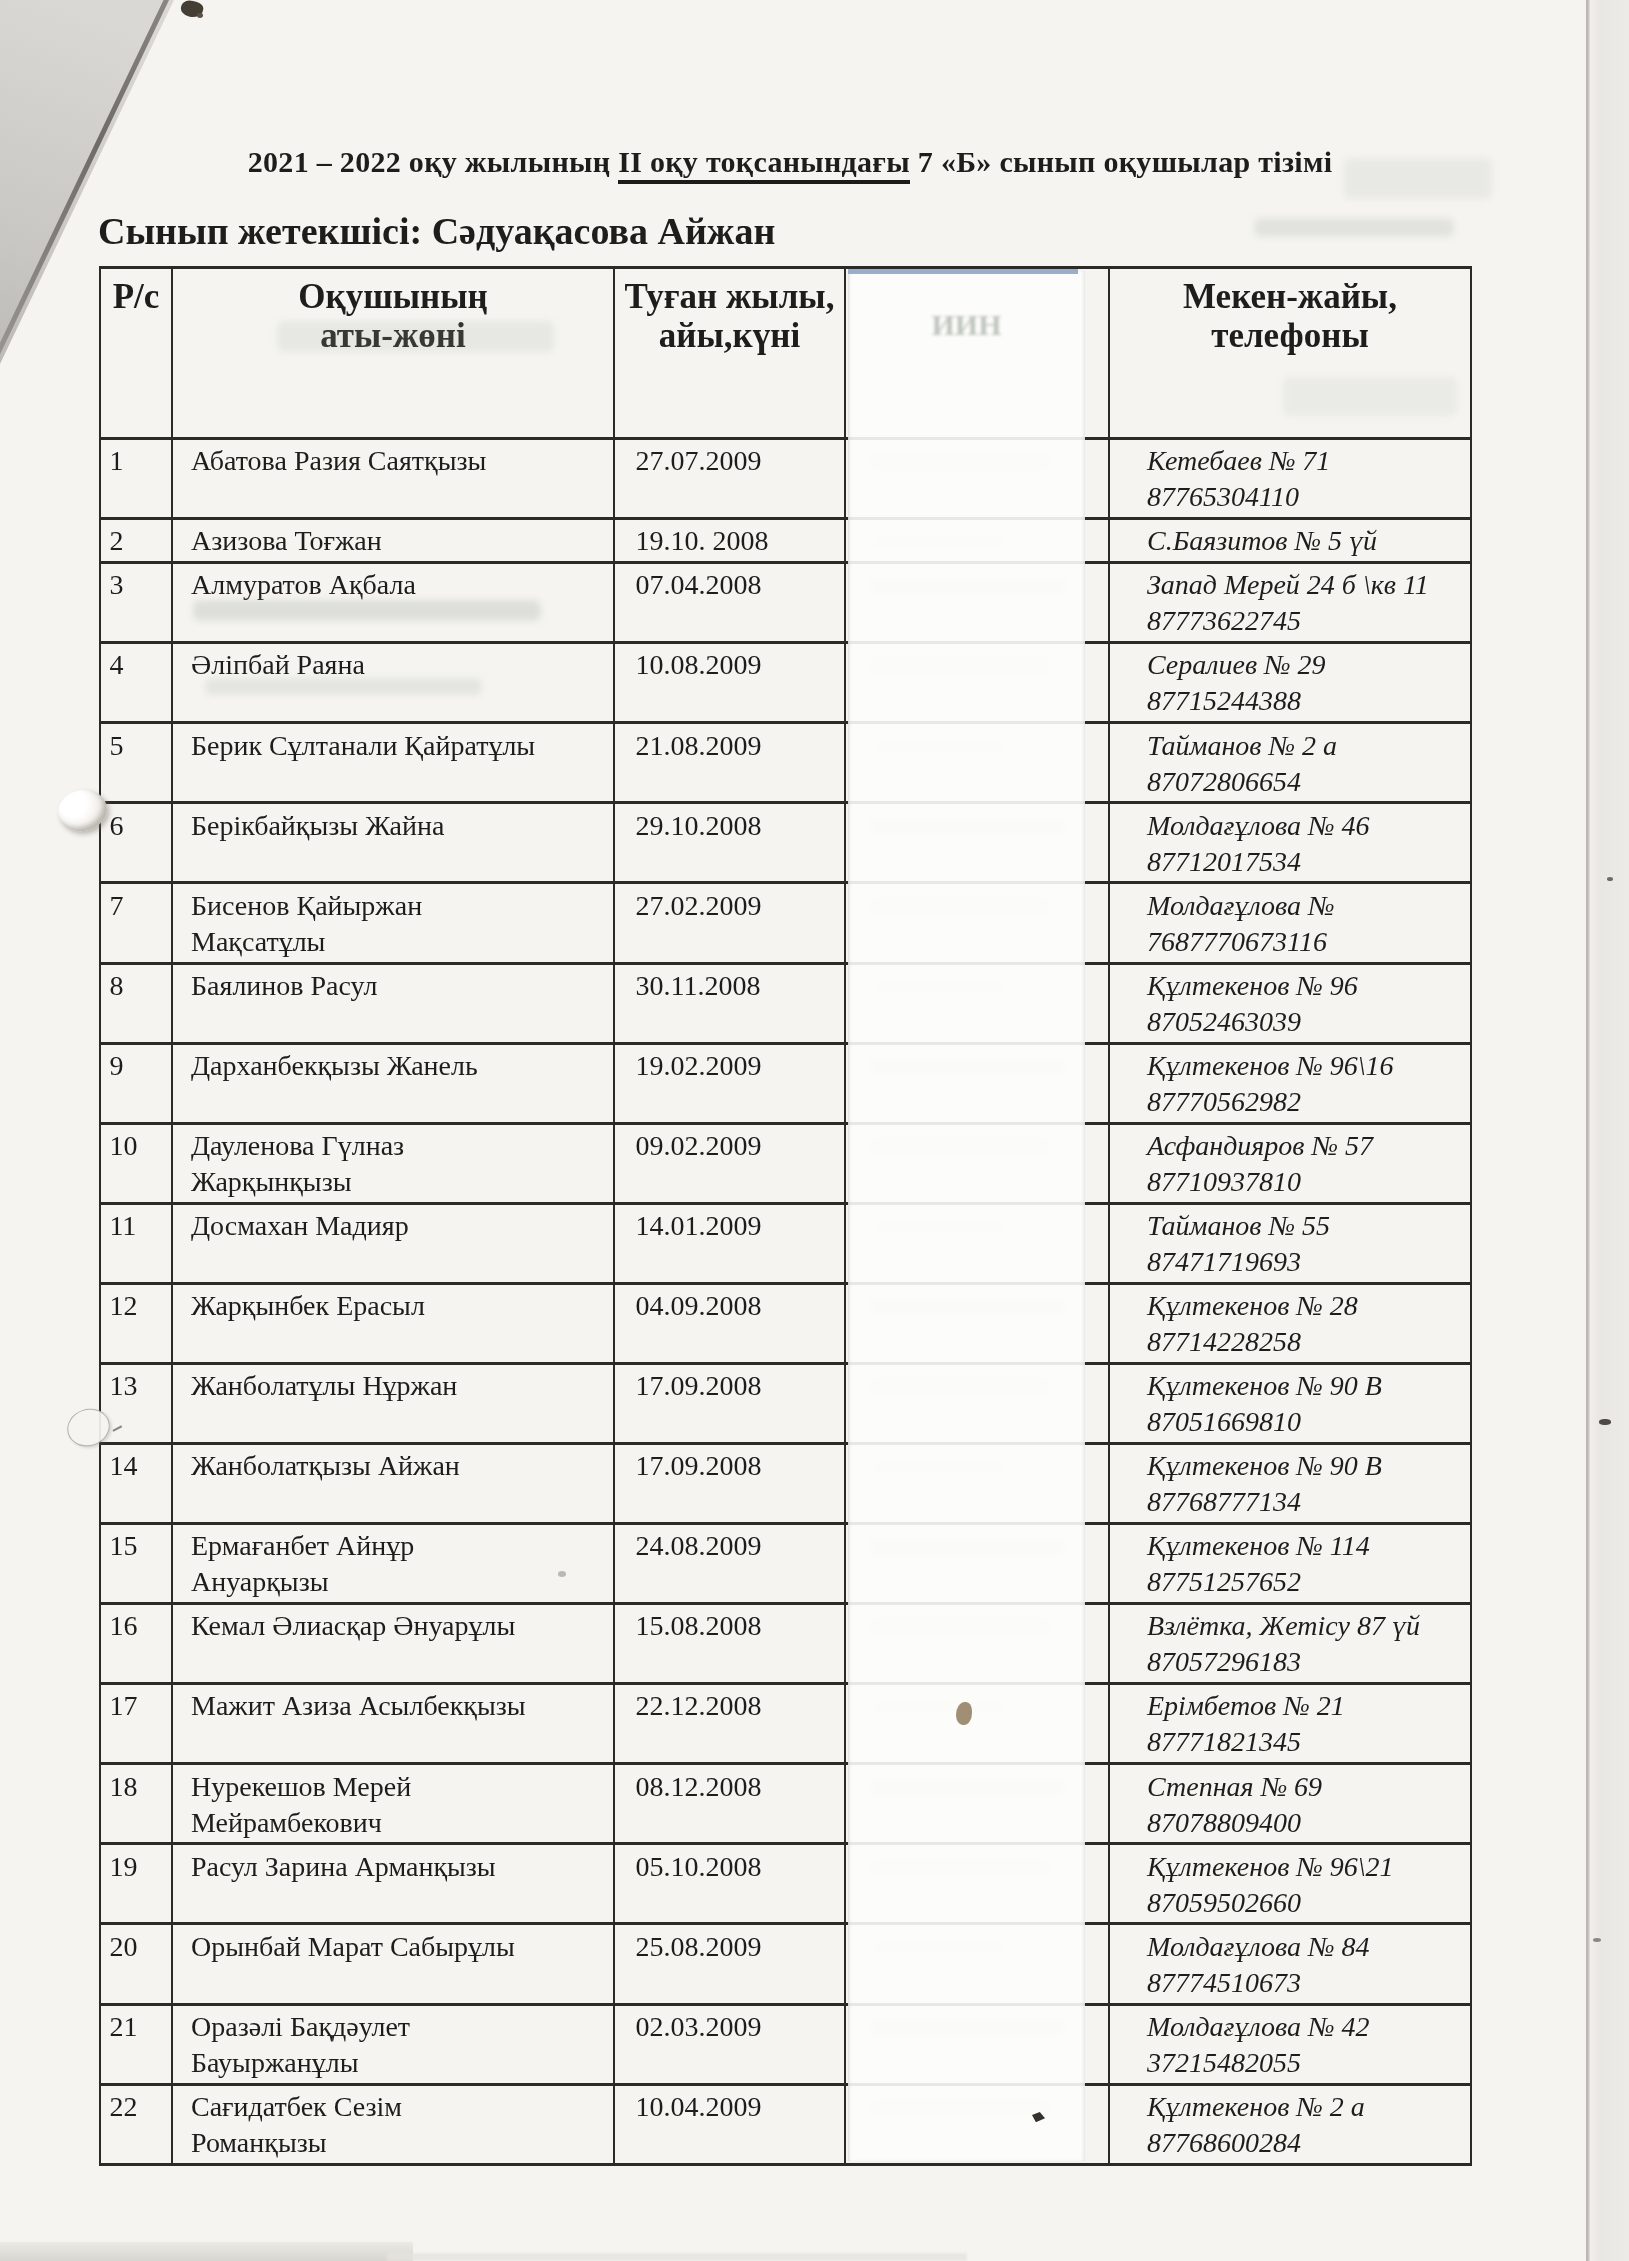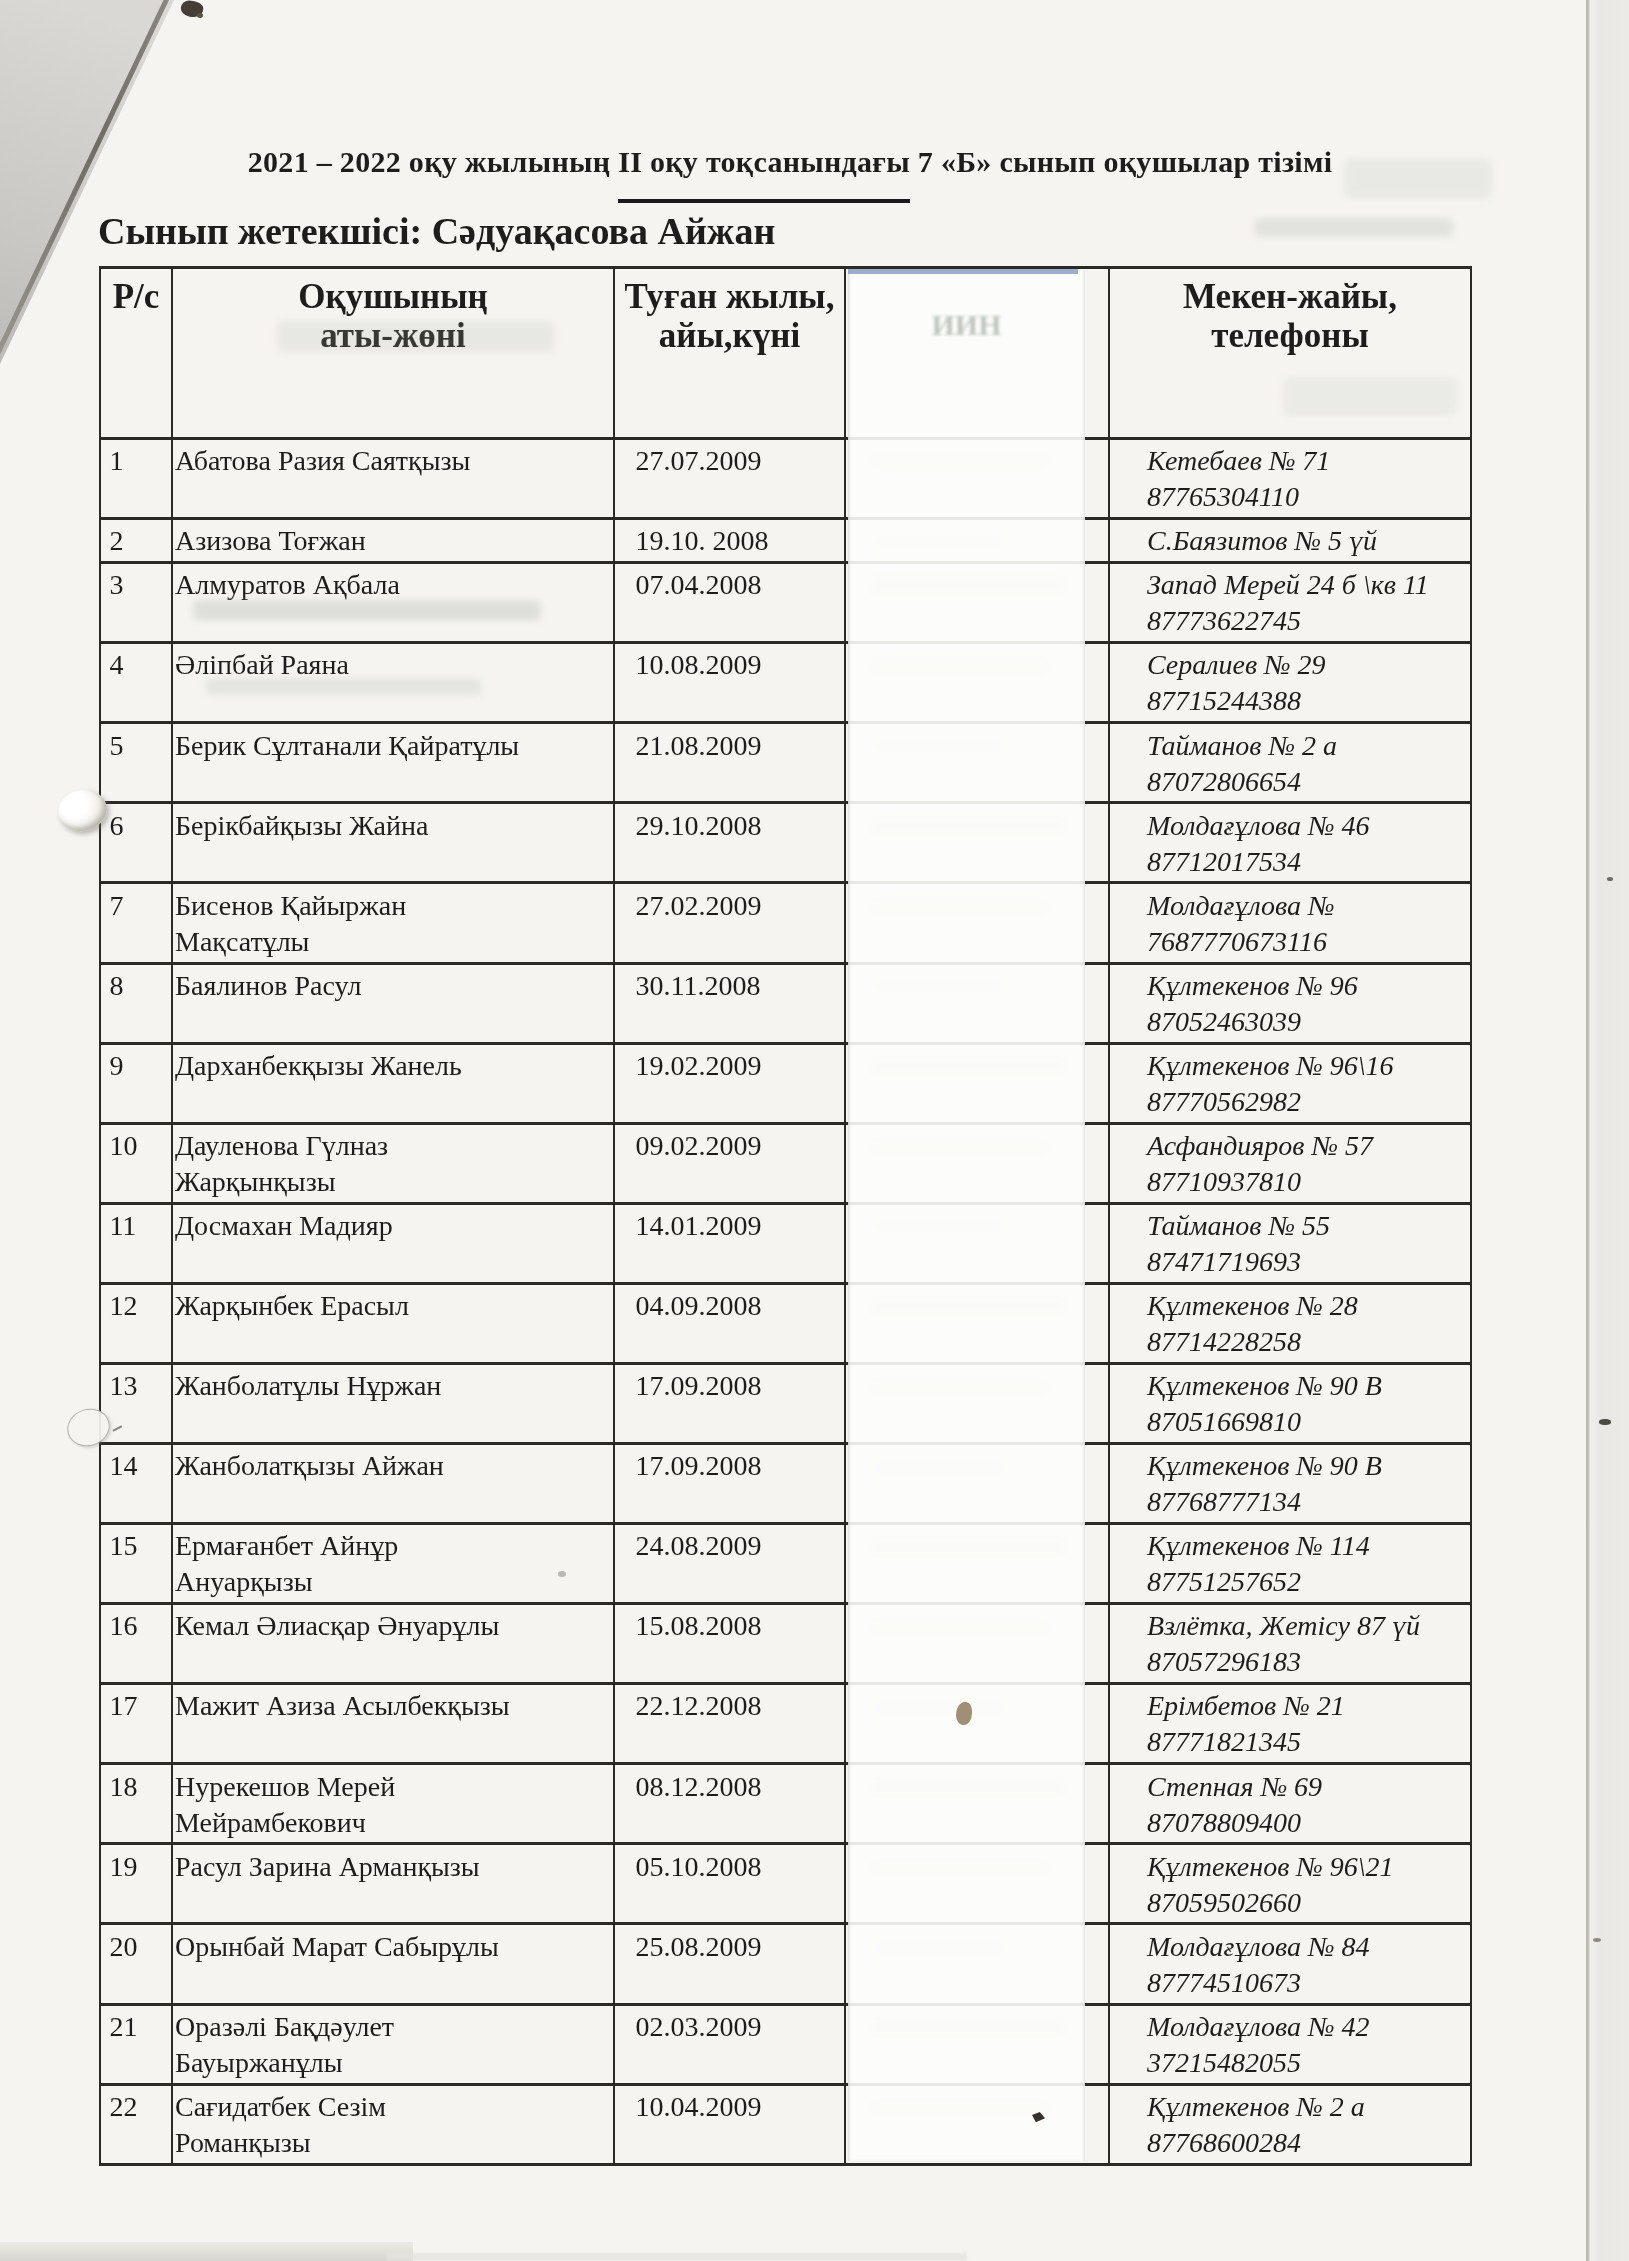--- a/index.html
+++ b/index.html
@@ -1,32 +1,32 @@
 <!DOCTYPE html>
 <html style="font-size:10.3px"><head>
 <meta charset="utf-8">
 <style>
   html,body{margin:0;padding:0;background:#e8e6e2;}
   .page{position:relative;width:1630px;height:2261px;background:#f5f4f1;overflow:hidden;
         font-family:"Liberation Serif","DejaVu Serif",serif;color:#1e1d1b;}
   
   .title{position:absolute;left:110px;top:145px;width:1360px;text-align:center;
          font-size:30px;font-weight:bold;letter-spacing:0.3px;white-space:nowrap;}
-  .title .ul{border-bottom:4.5px solid #1b1b1b;padding-bottom:21px;}
+  .title .ul{border-bottom:4.5px solid #1b1b1b;padding-bottom:2px;}
   .subtitle{position:absolute;left:98px;top:209px;font-size:38px;font-weight:bold;}
   
   .tablewrap{position:absolute;left:99px;top:266px;width:1371px;}
   table{border-collapse:collapse;table-layout:fixed;width:1371px;}
   th,td{border:2.6px solid #2c2a27;border-top-width:3.2px;border-bottom-width:3.2px;
         vertical-align:top;white-space:pre-line;overflow:hidden;}
   th{font-size:35px;font-weight:bold;text-align:center;line-height:39px;padding-top:7.7px;}
   thead tr{height:171px;}
   td{font-size:28px;line-height:36px;padding:3.2px 3.9px 1.9px 3.9px;}
   td.c-num{padding-left:8.4px;}
-  td.c-name{padding-left:2px;}
+  td.c-name{padding-left:18px;}
   td.c-birth{padding-left:20.6px;}
   td.c-addr{padding-left:37px;font-style:italic;}
   
   .strip{position:absolute;left:749px;top:5.2px;width:237px;height:calc(100% - 10.3px);
          background:rgba(253,253,251,.90);z-index:3;
          box-shadow:inset 2.6px 0 3.2px -1.9px rgba(150,148,142,.40), inset -2.6px 0 3.2px -1.9px rgba(150,148,142,.30);}
   .strip-blue{position:absolute;left:0;top:-1.9px;width:230px;height:4.5px;background:#8ba0c4;opacity:.85;}
   .ghost-iin{position:absolute;top:37px;left:0;width:100%;text-align:center;
              font-size:30px;font-weight:bold;color:#b4bbb2;filter:blur(1.6px);opacity:.85;}
   .smudge{height:19.3px;width:181px;margin:9px 0 0 19.3px;background:#b4baae;opacity:.26;

